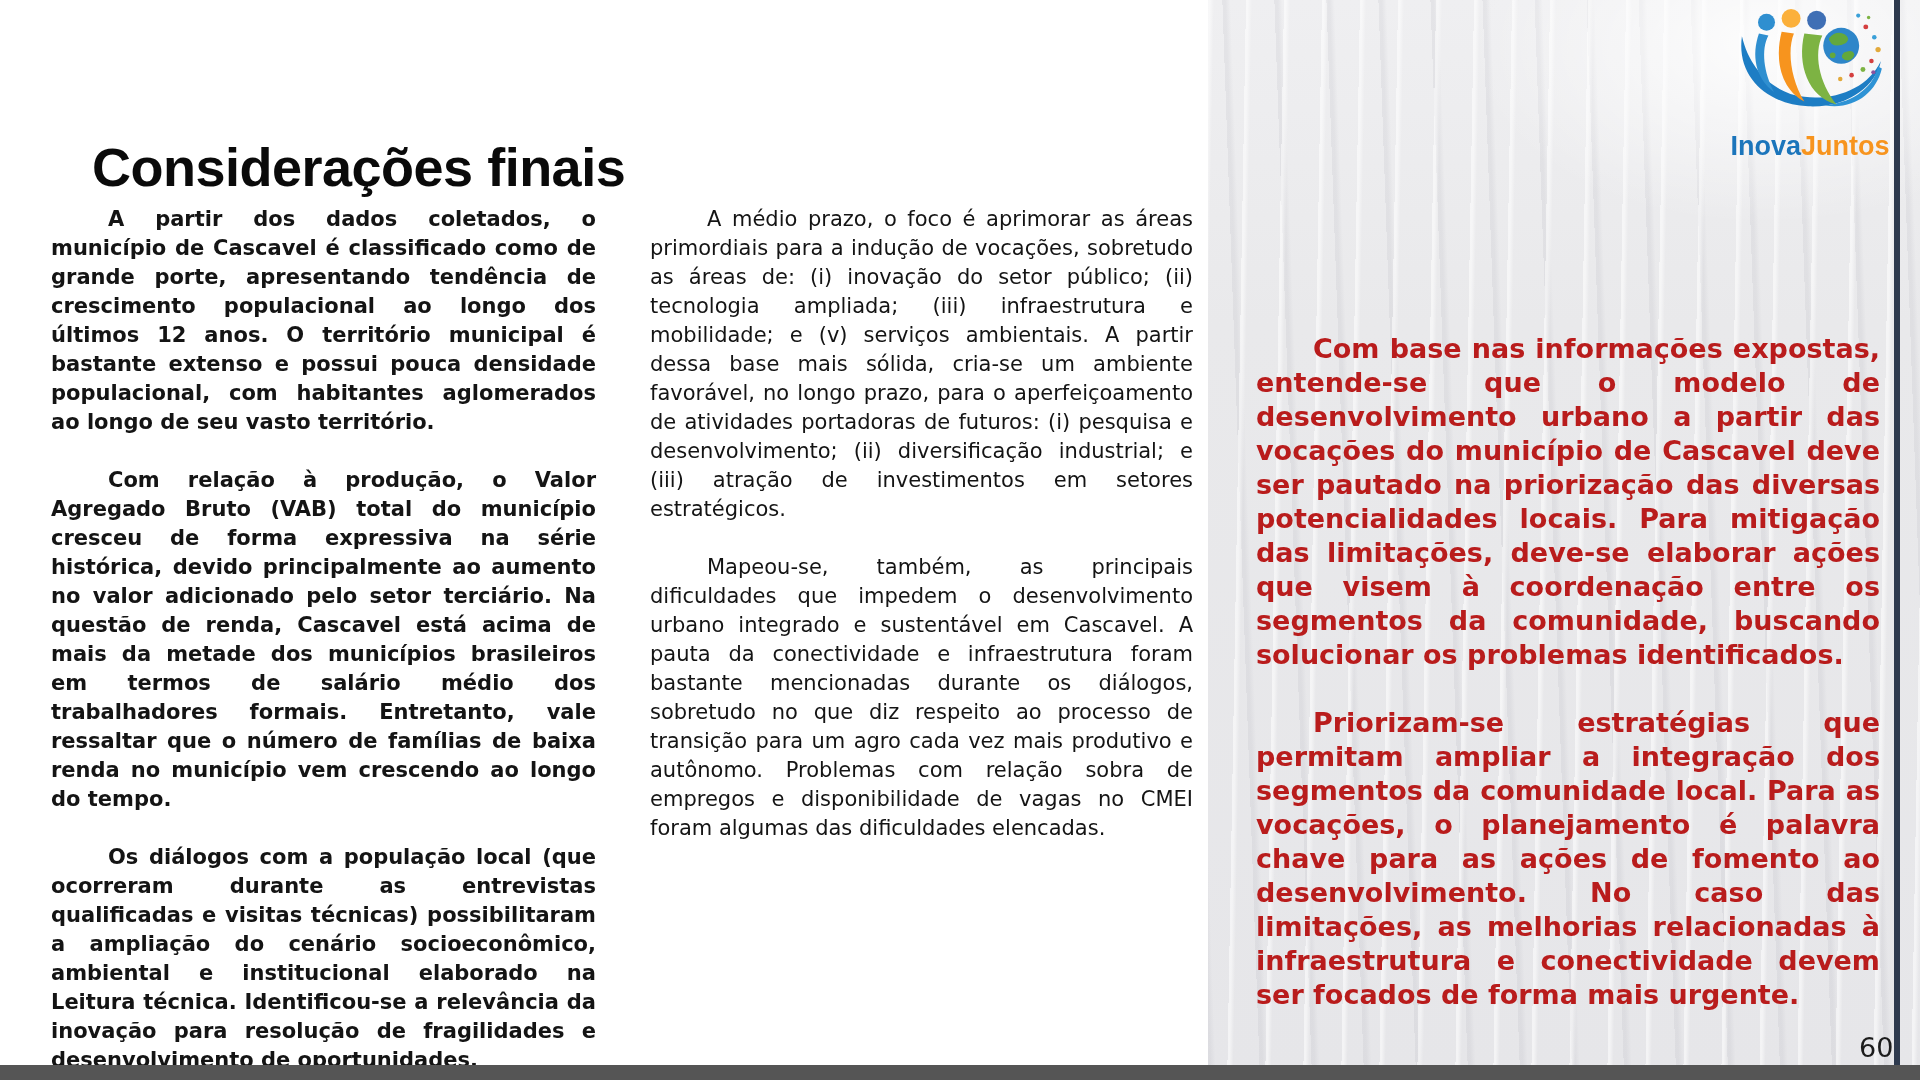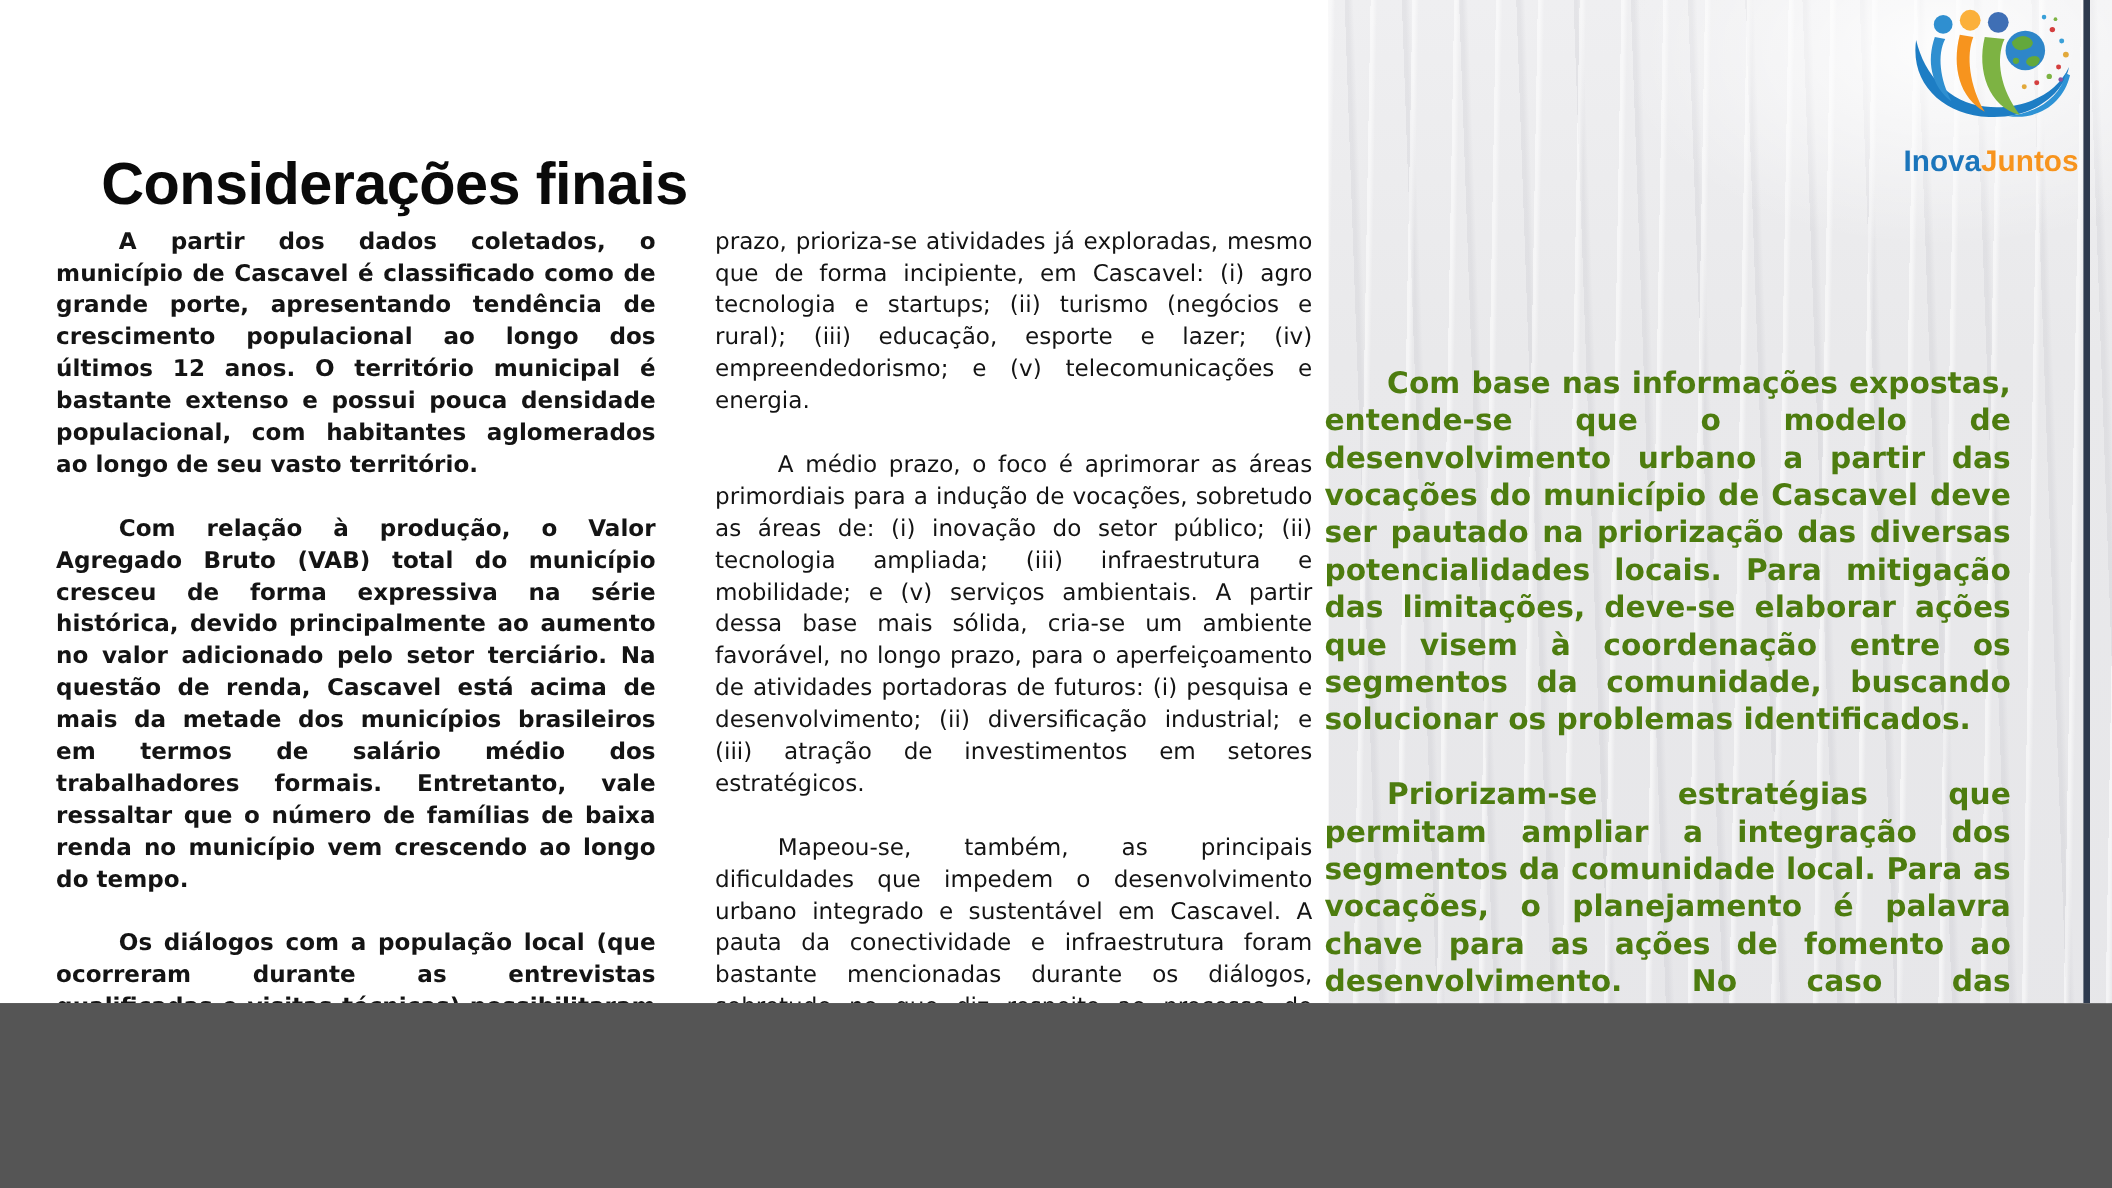--- a/index.html
+++ b/index.html
@@ -1,17 +1,17 @@
 <!DOCTYPE html>
 <html><head>
 <meta charset="utf-8">
 <style>
   html,body{margin:0;padding:0;background:#555;}
   .slide{
-    position:relative;width:1920px;height:912px;overflow:hidden;
+    position:relative;width:1920px;height:1065px;overflow:hidden;
     background:#ffffff;font-family:"DejaVu Sans",sans-serif;
   }
   
   .panel{
     position:absolute;left:1208px;top:0;width:712px;height:1080px;
     background-color:#e9e9eb;
     background-image:
       radial-gradient(ellipse 420px 260px at 78% 4%, rgba(255,255,255,0.85), rgba(255,255,255,0) 70%),
       repeating-linear-gradient(91deg, rgba(255,255,255,0.55) 0px, rgba(255,255,255,0.55) 2px, rgba(255,255,255,0) 6px, rgba(255,255,255,0) 38px),
       repeating-linear-gradient(88deg, rgba(170,170,180,0.16) 0px, rgba(170,170,180,0.16) 3px, rgba(170,170,180,0) 8px, rgba(170,170,180,0) 52px),
@@ -27,23 +27,23 @@
   }
   .col{
     position:absolute;top:205px;font-size:21px;line-height:29px;
     text-align:justify;color:#141414;
   }
   .col-left{left:51px;width:545px;font-weight:bold;}
   .col-mid{left:650px;width:543px;}
   .col p{margin:0 0 29px 0;}
   .indent{text-indent:57px;}
   .panel-text{
-    position:absolute;left:1204px;top:332px;width:624px;
+    position:absolute;left:1256px;top:332px;width:624px;
     font-weight:700;font-size:27px;line-height:34px;
-    text-align:justify;color:#4d7c0f;
+    text-align:justify;color:#b91c1c;
   }
   .panel-text p{margin:0 0 34px 0;text-indent:57px;}
   .page-number{
     position:absolute;left:1836px;top:1032px;font-size:27px;color:#1c1c1c;padding-left:23px;
   }
   .logo{
     position:absolute;left:1720px;top:8px;width:180px;text-align:center;
   }
   .logo svg{width:152px;height:104px;display:block;margin:0 auto;}
   .wordmark{
@@ -64,21 +64,20 @@
   <h1 class="page-title">Considerações finais</h1>
 
   <div class="col col-left">
     <p class="indent">A partir dos dados coletados, o município de Cascavel é classificado como de grande porte, apresentando tendência de crescimento populacional ao longo dos últimos 12 anos. O território municipal é bastante extenso e possui pouca densidade populacional, com habitantes aglomerados ao longo de seu vasto território.</p>
     <p class="indent">Com relação à produção, o Valor Agregado Bruto (VAB) total do município cresceu de forma expressiva na série histórica, devido principalmente ao aumento no valor adicionado pelo setor terciário. Na questão de renda, Cascavel está acima de mais da metade dos municípios brasileiros em termos de salário médio dos trabalhadores formais. Entretanto, vale ressaltar que o número de famílias de baixa renda no município vem crescendo ao longo do tempo.</p>
     <p class="indent">Os diálogos com a população local (que ocorreram durante as entrevistas qualificadas e visitas técnicas) possibilitaram a ampliação do cenário socioeconômico, ambiental e institucional elaborado na Leitura técnica. Identificou-se a relevância da inovação para resolução de fragilidades e desenvolvimento de oportunidades.</p>
     <p class="indent">As estratégias de vocações locais foram separadas em três horizontes temporais. A curto</p>
   </div>
 
   <div class="col col-mid">
-    <p>prazo, prioriza-se atividades já exploradas, mesmo que de forma incipiente, em Cascavel: (i) agro tecnologia e startups; (ii) turismo (negócios e rural); (iii) educação, esporte e lazer; (iv) empreendedorismo; e (v) telecomunicações e energia.</p>
     <p class="indent">A médio prazo, o foco é aprimorar as áreas primordiais para a indução de vocações, sobretudo as áreas de: (i) inovação do setor público; (ii) tecnologia ampliada; (iii) infraestrutura e mobilidade; e (v) serviços ambientais. A partir dessa base mais sólida, cria-se um ambiente favorável, no longo prazo, para o aperfeiçoamento de atividades portadoras de futuros: (i) pesquisa e desenvolvimento; (ii) diversificação industrial; e (iii) atração de investimentos em setores estratégicos.</p>
     <p class="indent">Mapeou-se, também, as principais dificuldades que impedem o desenvolvimento urbano integrado e sustentável em Cascavel. A pauta da conectividade e infraestrutura foram bastante mencionadas durante os diálogos, sobretudo no que diz respeito ao processo de transição para um agro cada vez mais produtivo e autônomo. Problemas com relação sobra de empregos e disponibilidade de vagas no CMEI foram algumas das dificuldades elencadas.</p>
   </div>
 
   <div class="panel-text">
     <p>Com base nas informações expostas, entende-se que o modelo de desenvolvimento urbano a partir das vocações do município de Cascavel deve ser pautado na priorização das diversas potencialidades locais. Para mitigação das limitações, deve-se elaborar ações que visem à coordenação entre os segmentos da comunidade, buscando solucionar os problemas identificados.</p>
     <p>Priorizam-se estratégias que permitam ampliar a integração dos segmentos da comunidade local. Para as vocações, o planejamento é palavra chave para as ações de fomento ao desenvolvimento. No caso das limitações, as melhorias relacionadas à infraestrutura e conectividade devem ser focados de forma mais urgente.</p>
   </div>
 
   <div class="logo">

